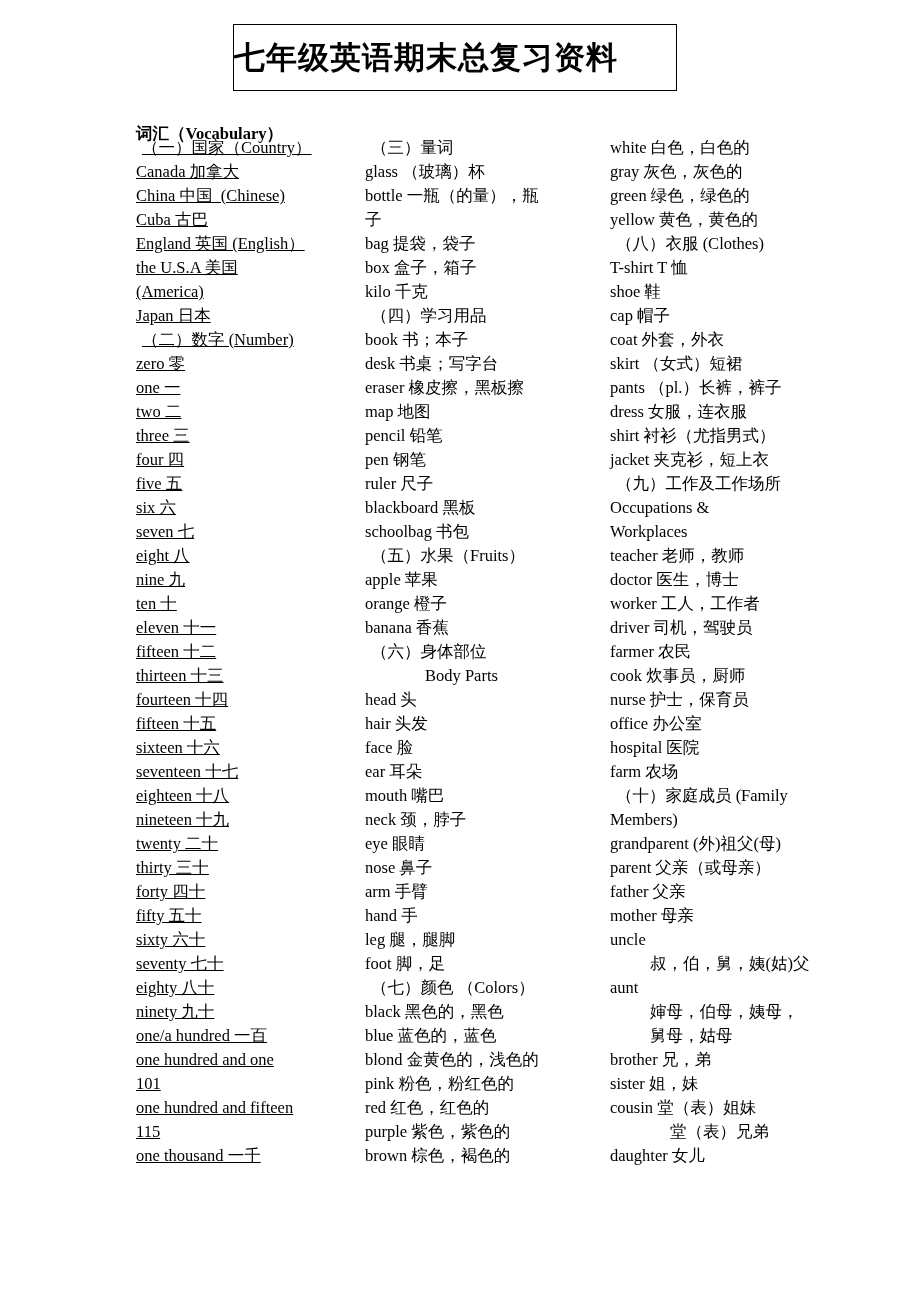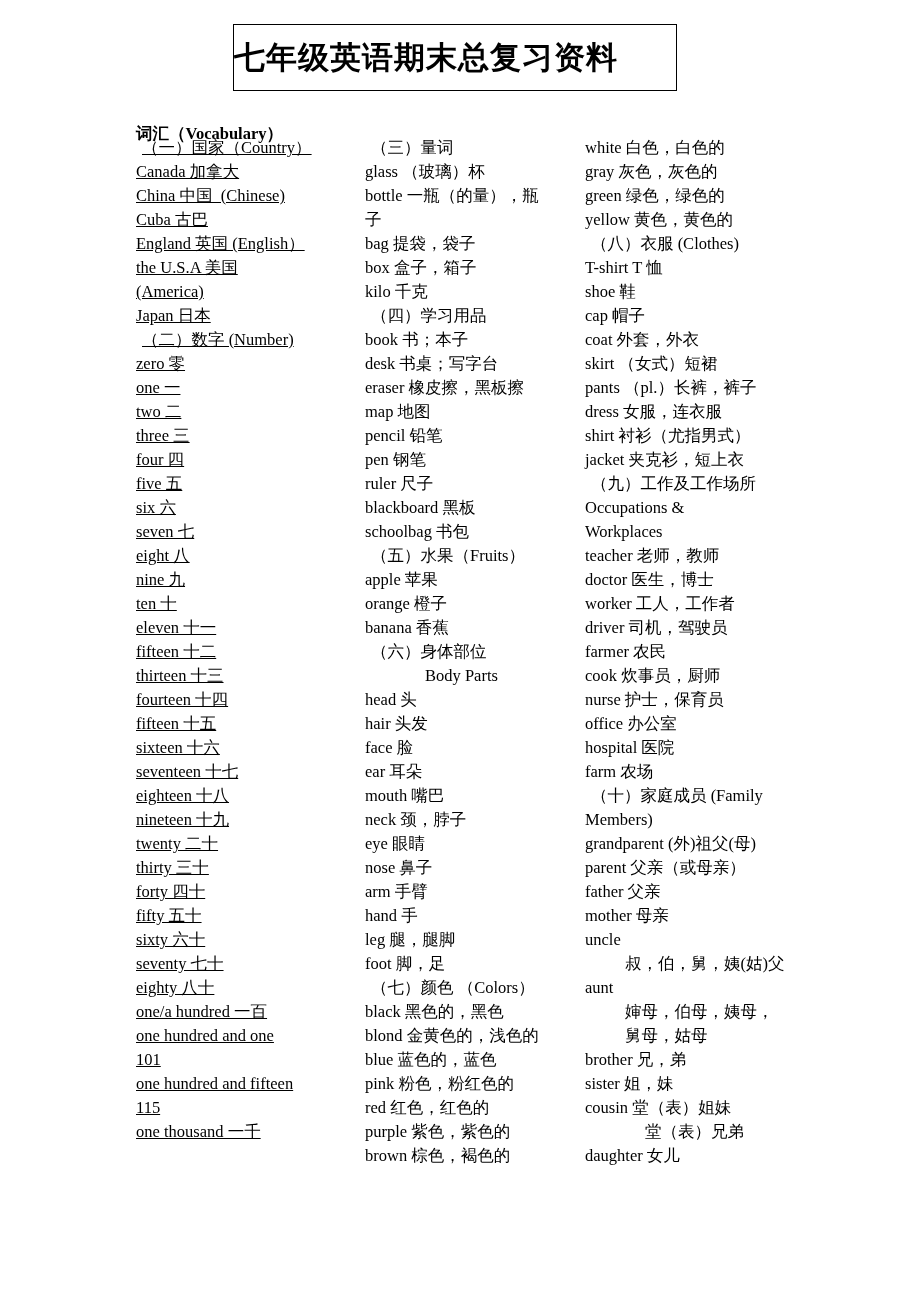--- a/index.html
+++ b/index.html
@@ -49,21 +49,21 @@
 
   
   .column {
     position: absolute;
     top: 136px;
     font-size: 16.5px;
     line-height: 24px;
   }
   #column-1 { left: 136px; width: 228px; text-decoration: underline; }
   #column-2 { left: 365px; width: 218px; }
-  #column-3 { left: 585px; width: 225px; }
+  #column-3 { left: 610px; width: 225px; }
 
   .line {
     white-space: pre;
     height: 24px;
     overflow: visible;
   }
   
   .line.section { text-indent: 6px; }
   .line.indent-md  { text-indent: 40px; }
   .line.indent-lg  { text-indent: 60px; }
@@ -107,20 +107,21 @@
     <div class="line">seventeen 十七</div>
     <div class="line">eighteen 十八</div>
     <div class="line">nineteen 十九</div>
     <div class="line">twenty 二十</div>
     <div class="line">thirty 三十</div>
     <div class="line">forty 四十</div>
     <div class="line">fifty 五十</div>
     <div class="line">sixty 六十</div>
     <div class="line">seventy 七十</div>
     <div class="line">eighty 八十</div>
+    <div class="line">ninety 九十</div>
     <div class="line">one/a hundred 一百</div>
     <div class="line">one hundred and one</div>
     <div class="line">101</div>
     <div class="line">one hundred and fifteen</div>
     <div class="line">115</div>
     <div class="line">one thousand 一千</div>
   </div>
 
 <div id="column-2" class="column">
     <div class="line section">（三）量词</div>
@@ -153,22 +154,22 @@
     <div class="line">mouth 嘴巴</div>
     <div class="line">neck 颈，脖子</div>
     <div class="line">eye 眼睛</div>
     <div class="line">nose 鼻子</div>
     <div class="line">arm 手臂</div>
     <div class="line">hand 手</div>
     <div class="line">leg 腿，腿脚</div>
     <div class="line">foot 脚，足</div>
     <div class="line section">（七）颜色 （Colors）</div>
     <div class="line">black 黑色的，黑色</div>
+    <div class="line">blue 蓝色的，蓝色</div>
     <div class="line">blond 金黄色的，浅色的</div>
-    <div class="line">blue 蓝色的，蓝色</div>
     <div class="line">pink 粉色，粉红色的</div>
     <div class="line">red 红色，红色的</div>
     <div class="line">purple 紫色，紫色的</div>
     <div class="line">brown 棕色，褐色的</div>
   </div>
 
 <div id="column-3" class="column">
     <div class="line">white 白色，白色的</div>
     <div class="line">gray 灰色，灰色的</div>
     <div class="line">green 绿色，绿色的</div>

